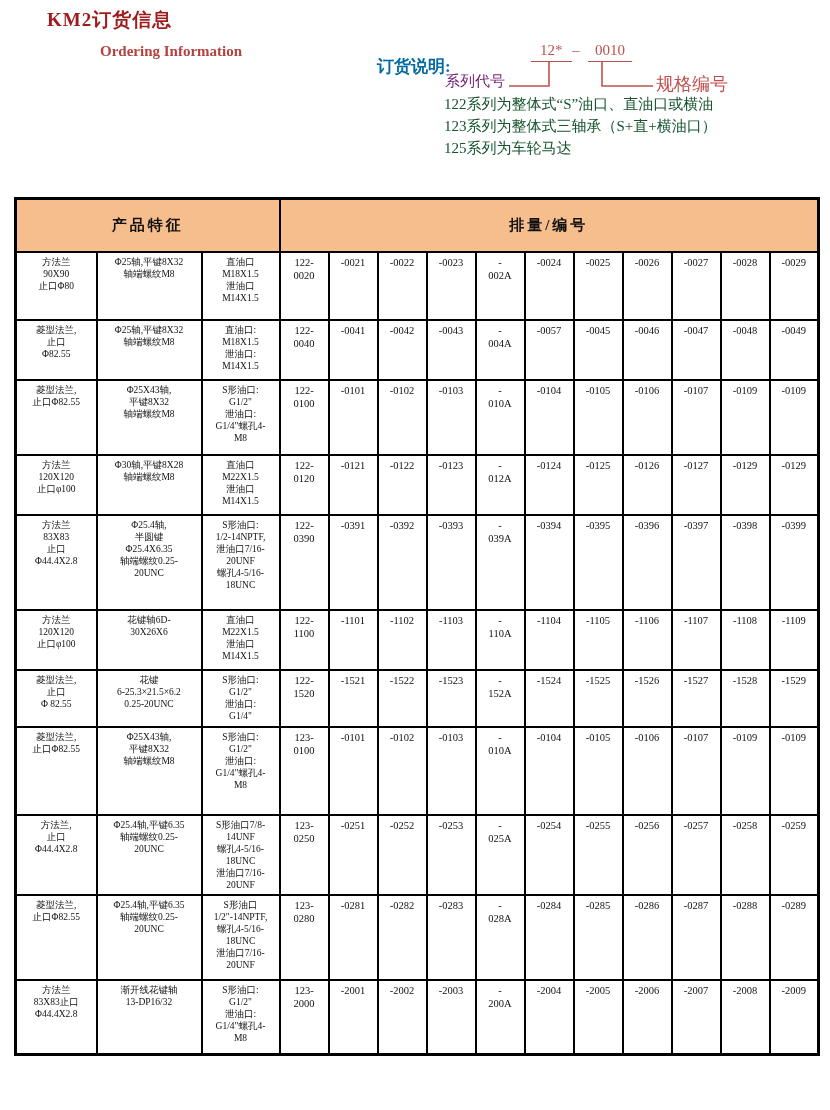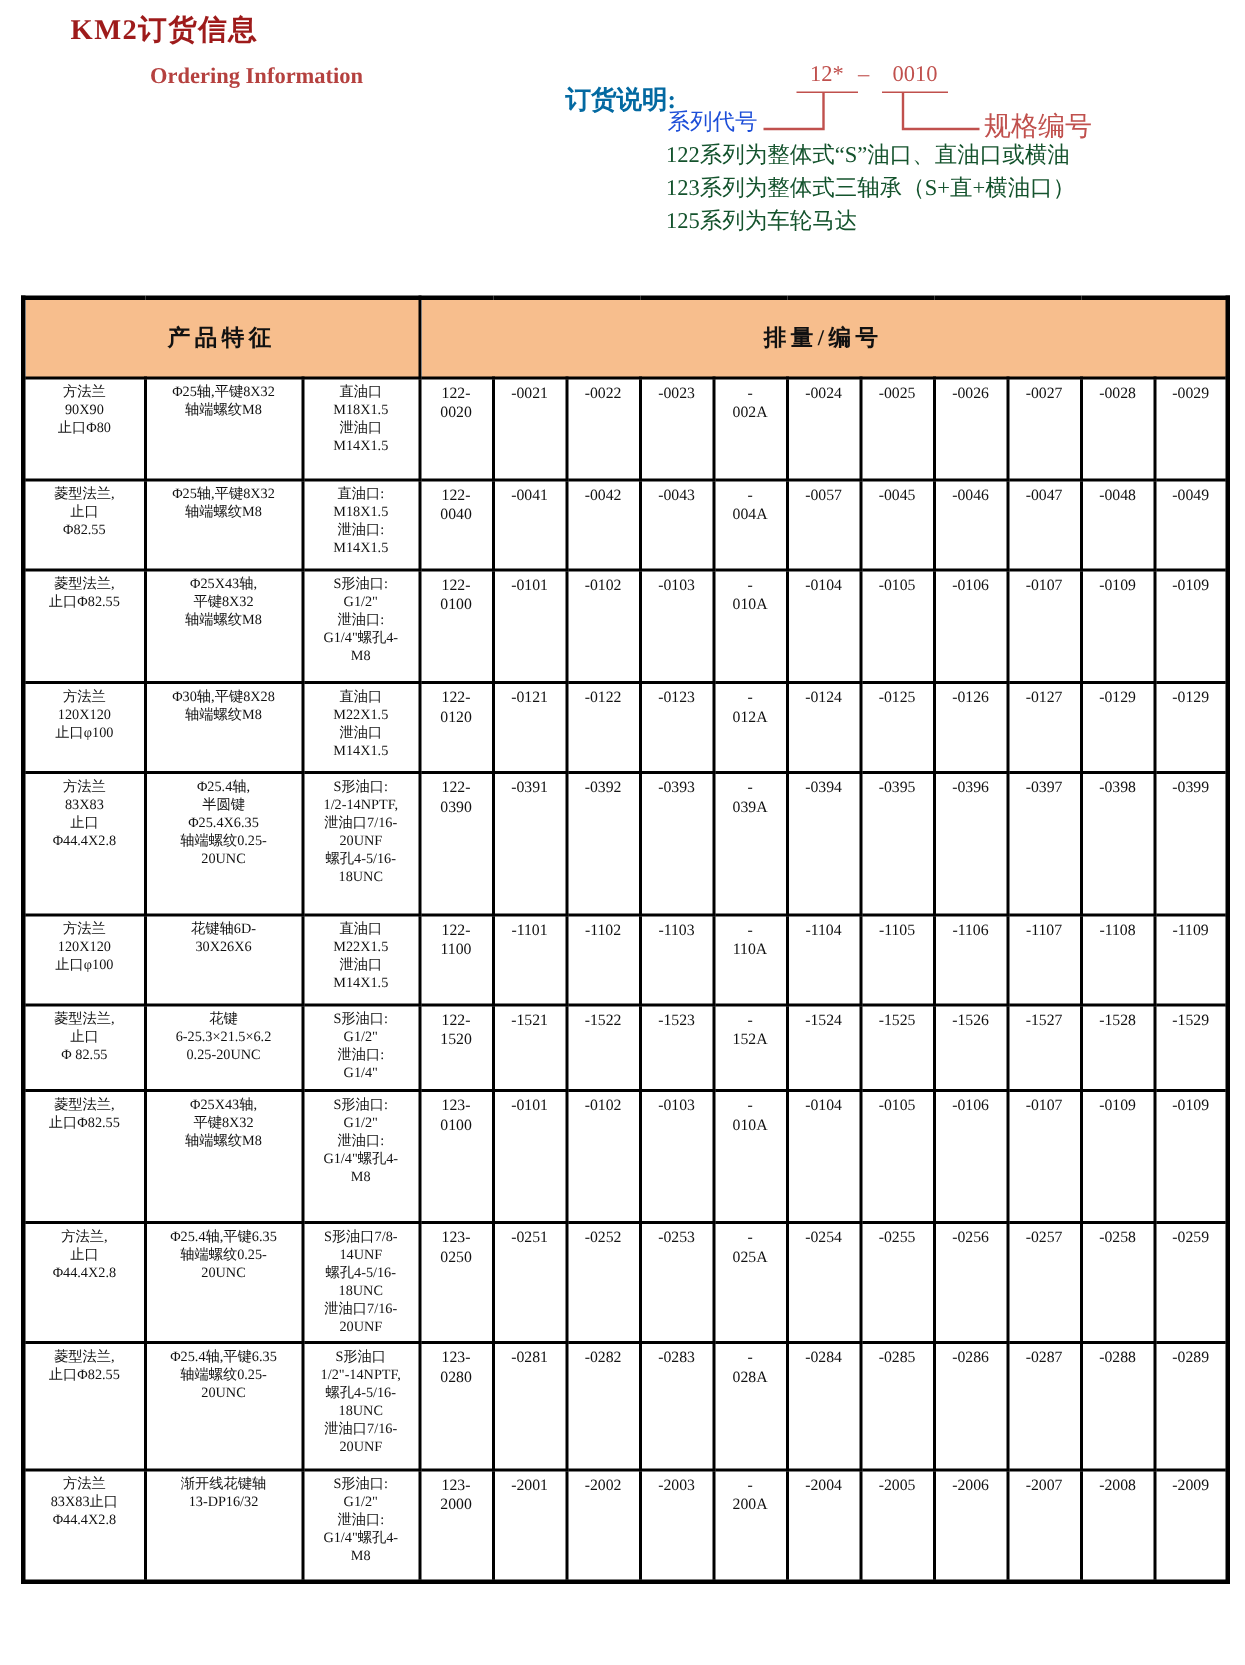--- a/index.html
+++ b/index.html
@@ -19,21 +19,21 @@
   .ordering-label {
     position:absolute; left:377px; top:39px;
     font-size:17px; font-weight:bold; color:#0369a1;margin-top:16px;
   }
   .code-series, .code-dash, .code-spec {
     position:absolute; top:42px; font-size:15px; color:#c0504d;
   }
   .code-series { left:531px; padding:0 9px 2px; border-bottom:1.5px solid #c0504d; }
   .code-dash   { left:572px; }
   .code-spec   { left:588px; padding:0 7px 2px; border-bottom:1.5px solid #c0504d; }
-  .series-label { position:absolute; left:445px; top:72px; font-size:15px; color:#1d4ed8; }
+  .series-label { position:absolute; left:445px; top:72px; font-size:15px; color:#701a75; }
   .spec-label   { position:absolute; left:656px; top:72px; font-size:18px; color:#c0504d; }
   .notes { position:absolute; left:444px; top:93px; }
   .note-line { font-size:15px; color:#14532d; line-height:22px; white-space:nowrap; }
   .connector-svg { position:absolute; left:0; top:0; pointer-events:none; }
 
   table.order-table {
     position:absolute; left:14px; top:197px; width:803px;
     border-collapse:collapse; table-layout:fixed;
     border:3px solid #000;
   }

